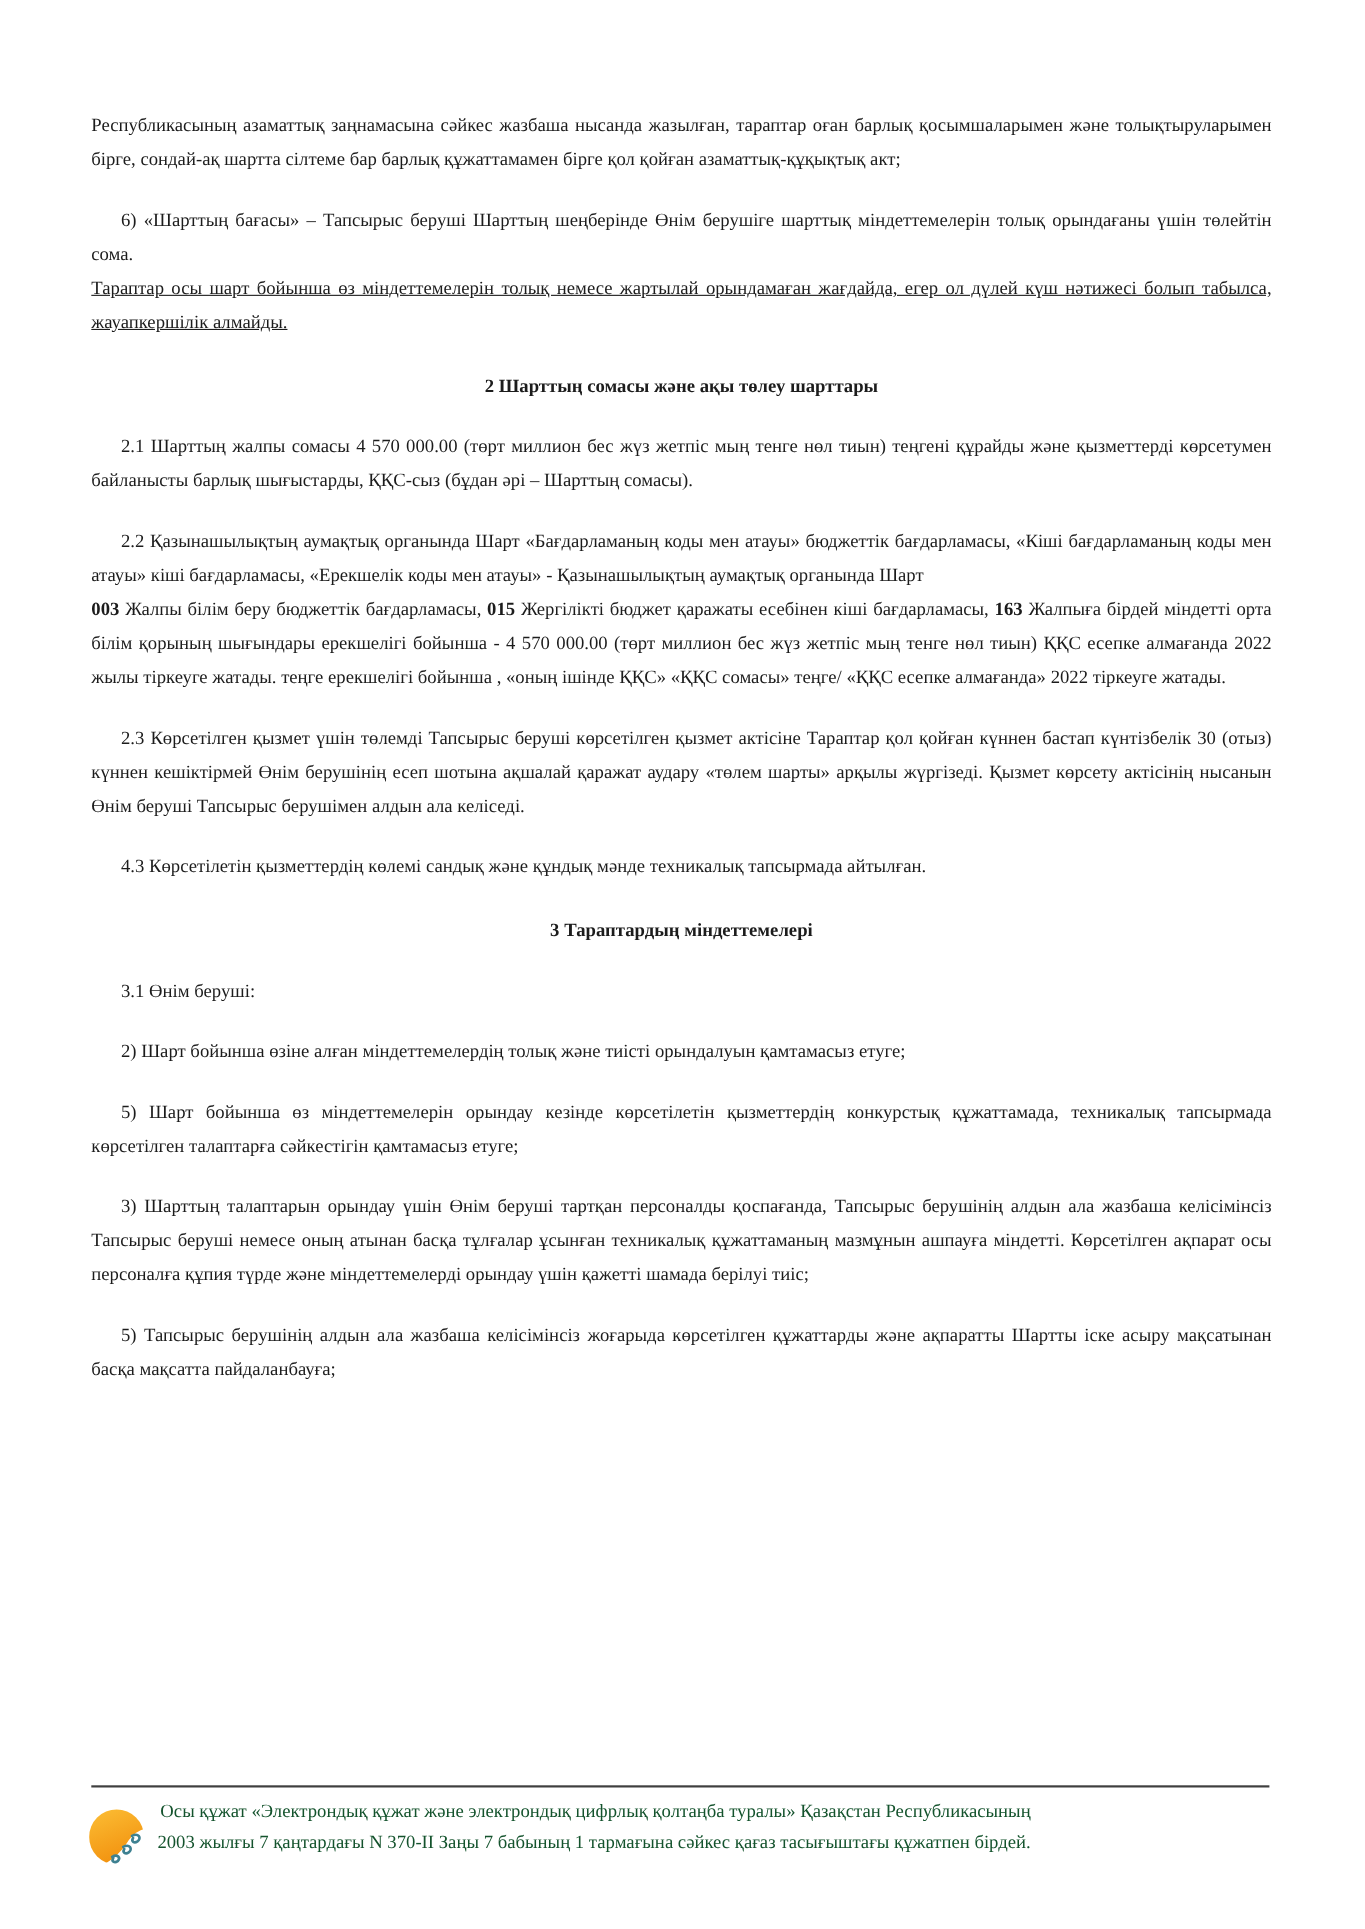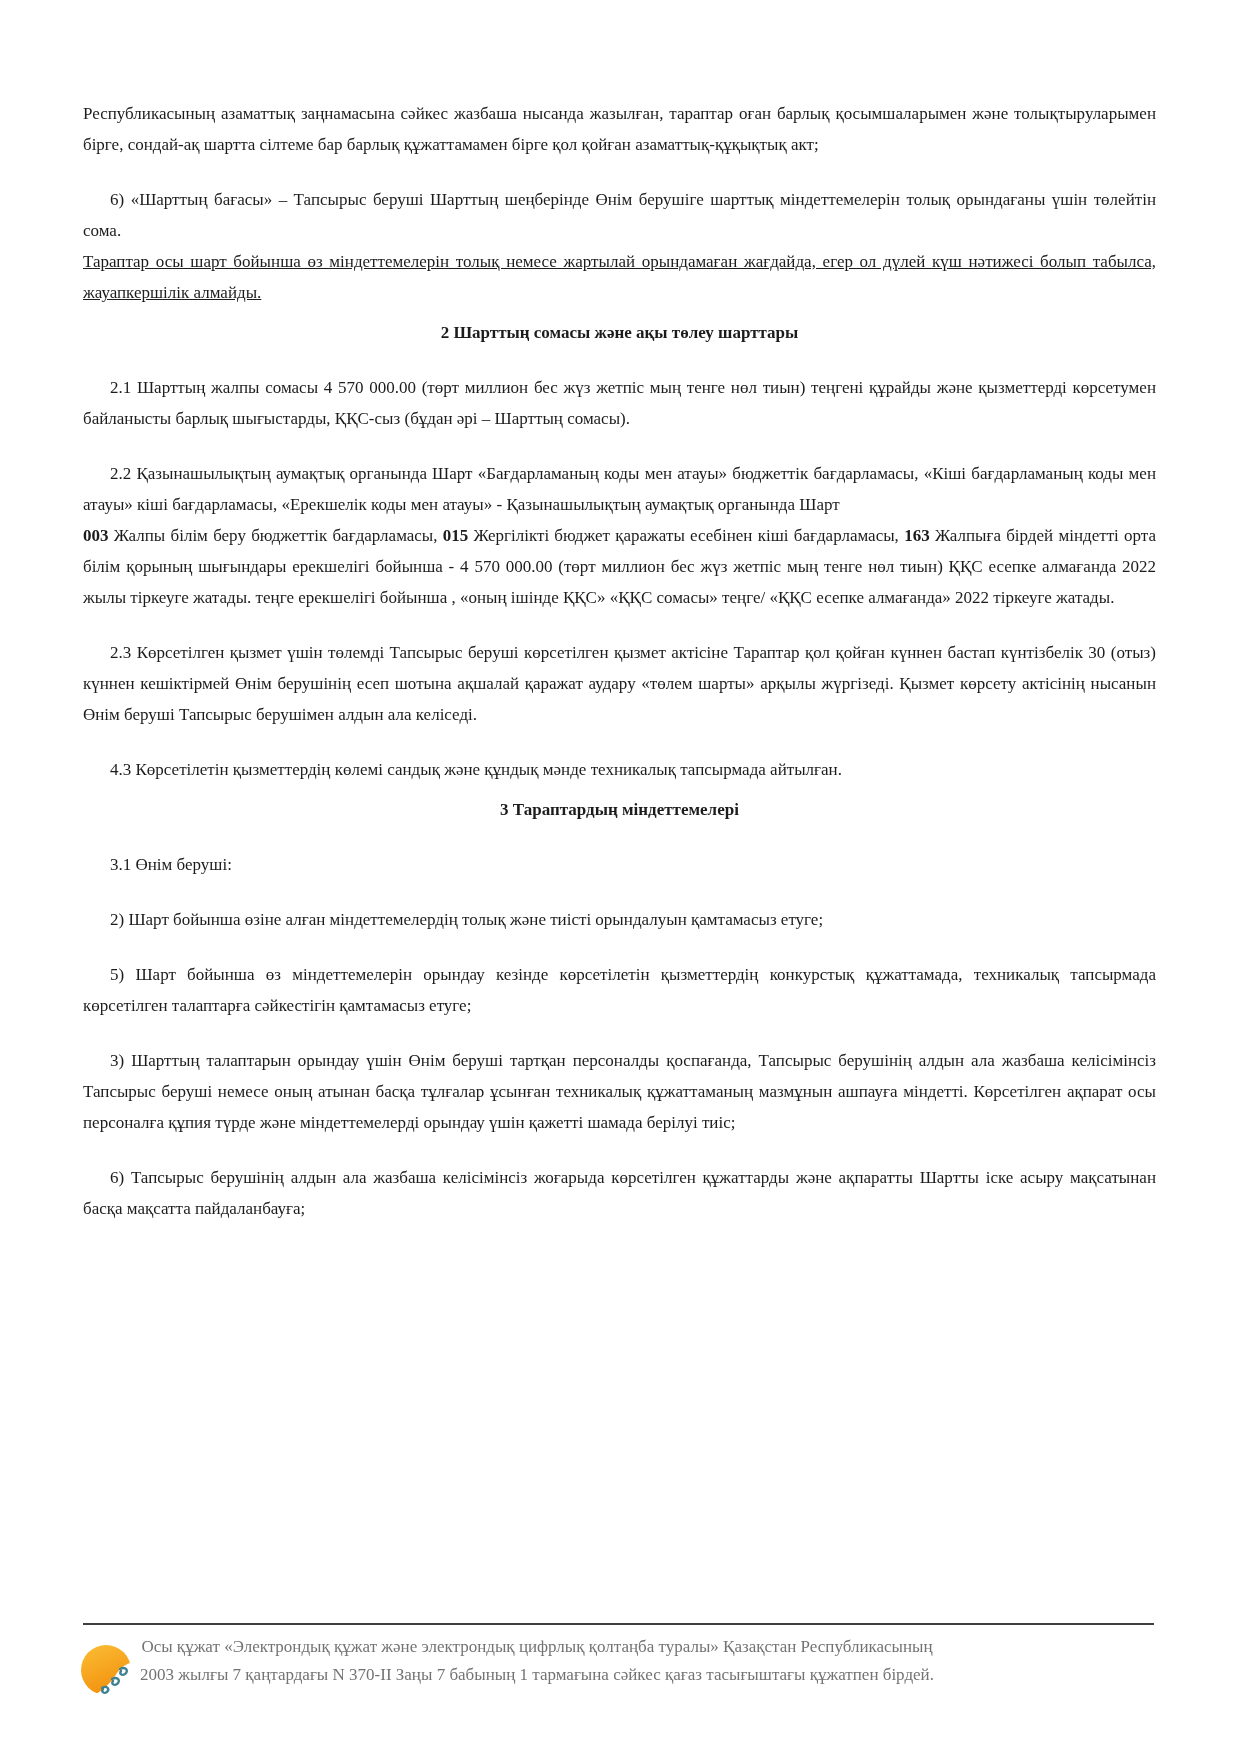--- a/index.html
+++ b/index.html
@@ -28,21 +28,21 @@
   .para { margin: 24px 0 0 0; }
   .para.first { margin-top: 0; }
   .para.plain { text-indent: 0; }
   .para.indent { text-indent: 27px; }
   .para.heading {
     text-align: center;
     font-weight: bold;
     text-indent: 0;
   }
   .para.gap-none  { margin-top: 0; text-decoration: underline; }
-  .para.gap-small { margin-top: 9px; }
+  .para.gap-small { margin-top: 27px; }
   .para b { font-weight: bold; }
 
   .footer-rule {
     position: absolute;
     left: 83px;
     top: 1623px;
     width: 1071px;
     border-top: 2px solid #3f3f3f;
   }
   .footer-stamp {
@@ -52,22 +52,22 @@
     width: 52px;
     height: 64px;
   }
   .footer-text {
     position: absolute;
     left: 137px;
     top: 1633px;
     width: 800px;
     font-size: 17px;
     line-height: 28px;
-    text-align: center;
-    color: #737373;
+    text-align: right;
+    color: #14532d;
   }
 </style>
 </head>
 <body>
 
 <div class="page">
 
   <div class="doc-body">
       <p class="para plain first"><span>Республикасының азаматтық заңнамасына сәйкес жазбаша нысанда жазылған, тараптар оған барлық қосымшаларымен және толықтыруларымен бірге, сондай-ақ шартта сілтеме бар барлық құжаттамамен бірге қол қойған азаматтық-құқықтық акт;</span></p>
       <p class="para indent"><span>6) «Шарттың бағасы» – Тапсырыс беруші Шарттың шеңберінде Өнім берушіге шарттық міндеттемелерін толық орындағаны үшін төлейтін сома.</span></p>
@@ -75,21 +75,21 @@
       <p class="para heading gap-small"><span>2 Шарттың сомасы және ақы төлеу шарттары</span></p>
       <p class="para indent"><span>2.1 Шарттың жалпы сомасы 4 570 000.00 (төрт миллион бес жүз жетпіс мың тенге нөл тиын) теңгені құрайды және қызметтерді көрсетумен байланысты барлық шығыстарды, ҚҚС-сыз (бұдан әрі – Шарттың сомасы).</span></p>
       <p class="para indent"><span>2.2 Қазынашылықтың аумақтық органында Шарт «Бағдарламаның коды мен атауы» бюджеттік бағдарламасы, «Кіші бағдарламаның коды мен атауы» кіші бағдарламасы, «Ерекшелік коды мен атауы» - Қазынашылықтың аумақтық органында Шарт</span><br><b>003</b><span> Жалпы білім беру бюджеттік бағдарламасы, </span><b>015</b><span> Жергілікті бюджет қаражаты есебінен кіші бағдарламасы, </span><b>163</b><span> Жалпыға бірдей міндетті орта білім қорының шығындары ерекшелігі бойынша - 4 570 000.00 (төрт миллион бес жүз жетпіс мың тенге нөл тиын) ҚҚС есепке алмағанда 2022 жылы тіркеуге жатады. теңге ерекшелігі бойынша , «оның ішінде ҚҚС» «ҚҚС сомасы» теңге/ «ҚҚС есепке алмағанда» 2022 тіркеуге жатады.</span></p>
       <p class="para indent"><span>2.3 Көрсетілген қызмет үшін төлемді Тапсырыс беруші көрсетілген қызмет актісіне Тараптар қол қойған күннен бастап күнтізбелік 30 (отыз) күннен кешіктірмей Өнім берушінің есеп шотына ақшалай қаражат аудару «төлем шарты» арқылы жүргізеді. Қызмет көрсету актісінің нысанын Өнім беруші Тапсырыс берушімен алдын ала келіседі.</span></p>
       <p class="para indent"><span>4.3 Көрсетілетін қызметтердің көлемі сандық және құндық мәнде техникалық тапсырмада айтылған.</span></p>
       <p class="para heading gap-small"><span>3 Тараптардың міндеттемелері</span></p>
       <p class="para indent"><span>3.1 Өнім беруші:</span></p>
       <p class="para indent"><span>2) Шарт бойынша өзіне алған міндеттемелердің толық және тиісті орындалуын қамтамасыз етуге;</span></p>
       <p class="para indent"><span>5) Шарт бойынша өз міндеттемелерін орындау кезінде көрсетілетін қызметтердің конкурстық құжаттамада, техникалық тапсырмада көрсетілген талаптарға сәйкестігін қамтамасыз етуге;</span></p>
       <p class="para indent"><span>3) Шарттың талаптарын орындау үшін Өнім беруші тартқан персоналды қоспағанда, Тапсырыс берушінің алдын ала жазбаша келісімінсіз Тапсырыс беруші немесе оның атынан басқа тұлғалар ұсынған техникалық құжаттаманың мазмұнын ашпауға міндетті. Көрсетілген ақпарат осы персоналға құпия түрде және міндеттемелерді орындау үшін қажетті шамада берілуі тиіс;</span></p>
-      <p class="para indent"><span>6) Тапсырыс берушінің алдын ала жазбаша келісімінсіз жоғарыда көрсетілген құжаттарды және ақпаратты Шартты іске асыру мақсатынан басқа мақсатта пайдаланбауға;</span></p>
+      <p class="para indent"><span>5) Тапсырыс берушінің алдын ала жазбаша келісімінсіз жоғарыда көрсетілген құжаттарды және ақпаратты Шартты іске асыру мақсатынан басқа мақсатта пайдаланбауға;</span></p>
     </div>
 
   <div class="footer-rule"></div>
 
   <svg class="footer-stamp" viewBox="0 0 52 64" xmlns="http://www.w3.org/2000/svg">
     <defs>
       <linearGradient id="stampGrad" x1="0" y1="0" x2="0.4" y2="1">
         <stop offset="0" stop-color="#FCBE35"></stop>
         <stop offset="1" stop-color="#F2920F"></stop>
       </linearGradient>

